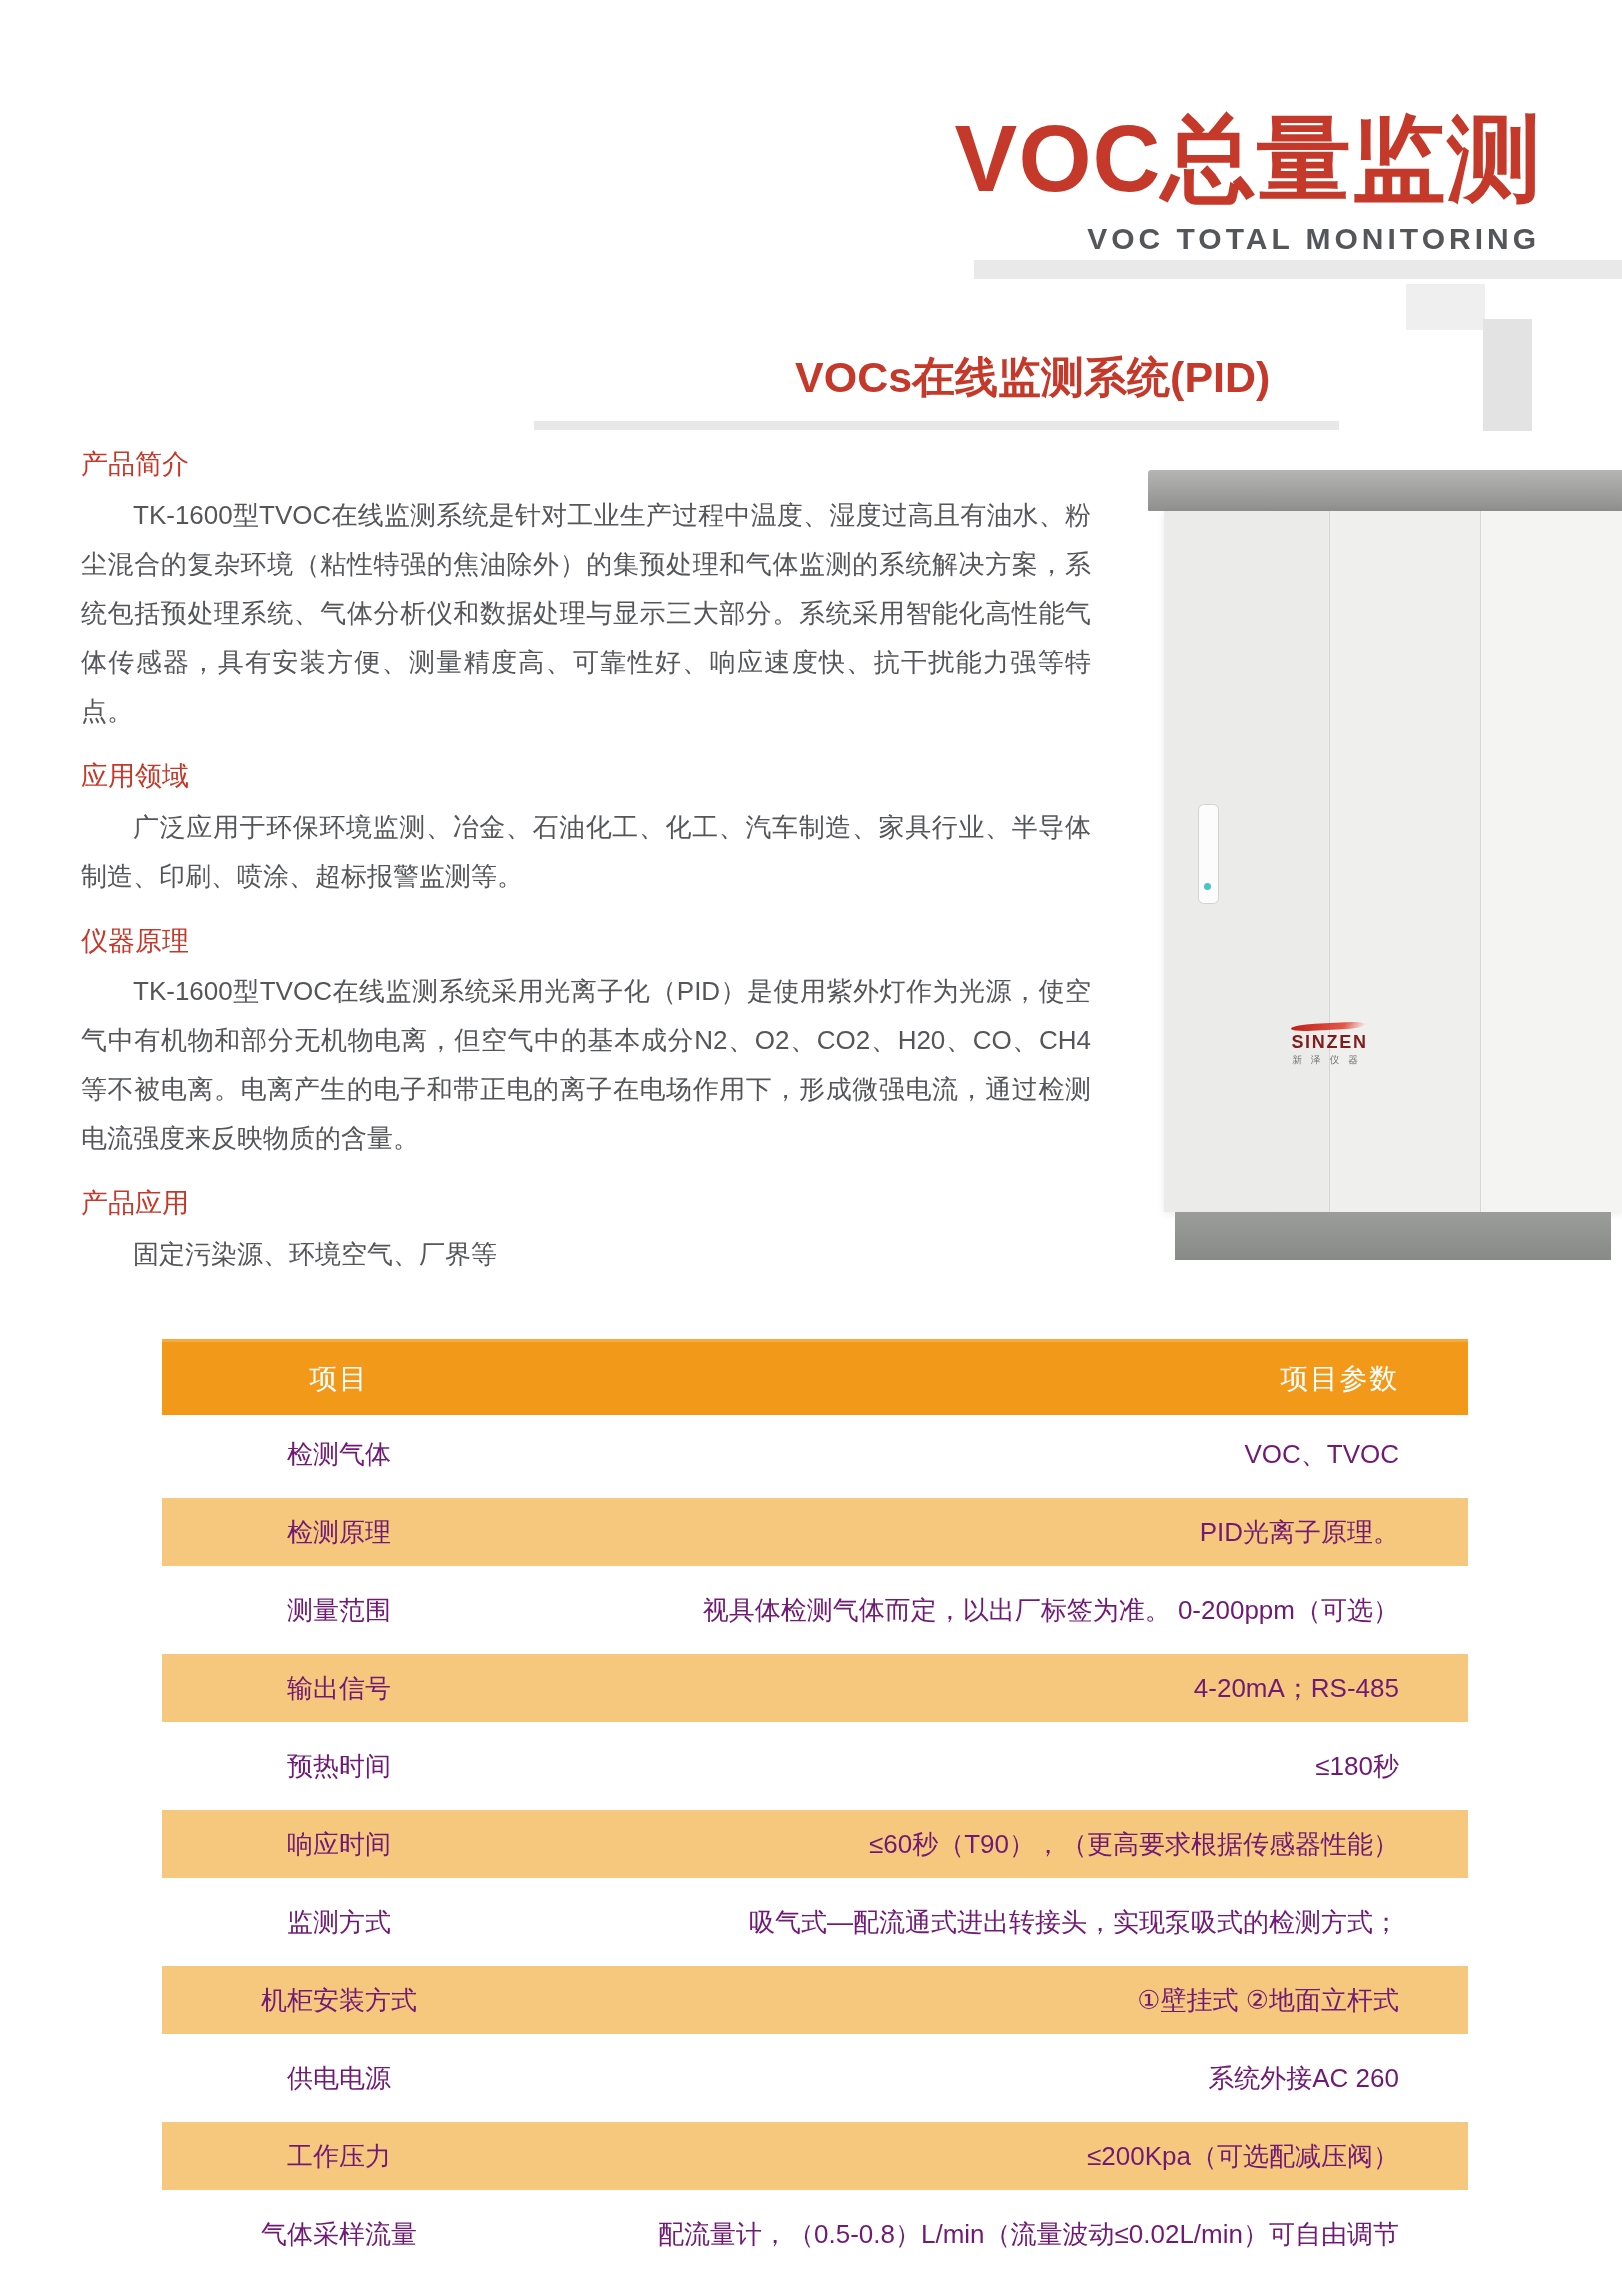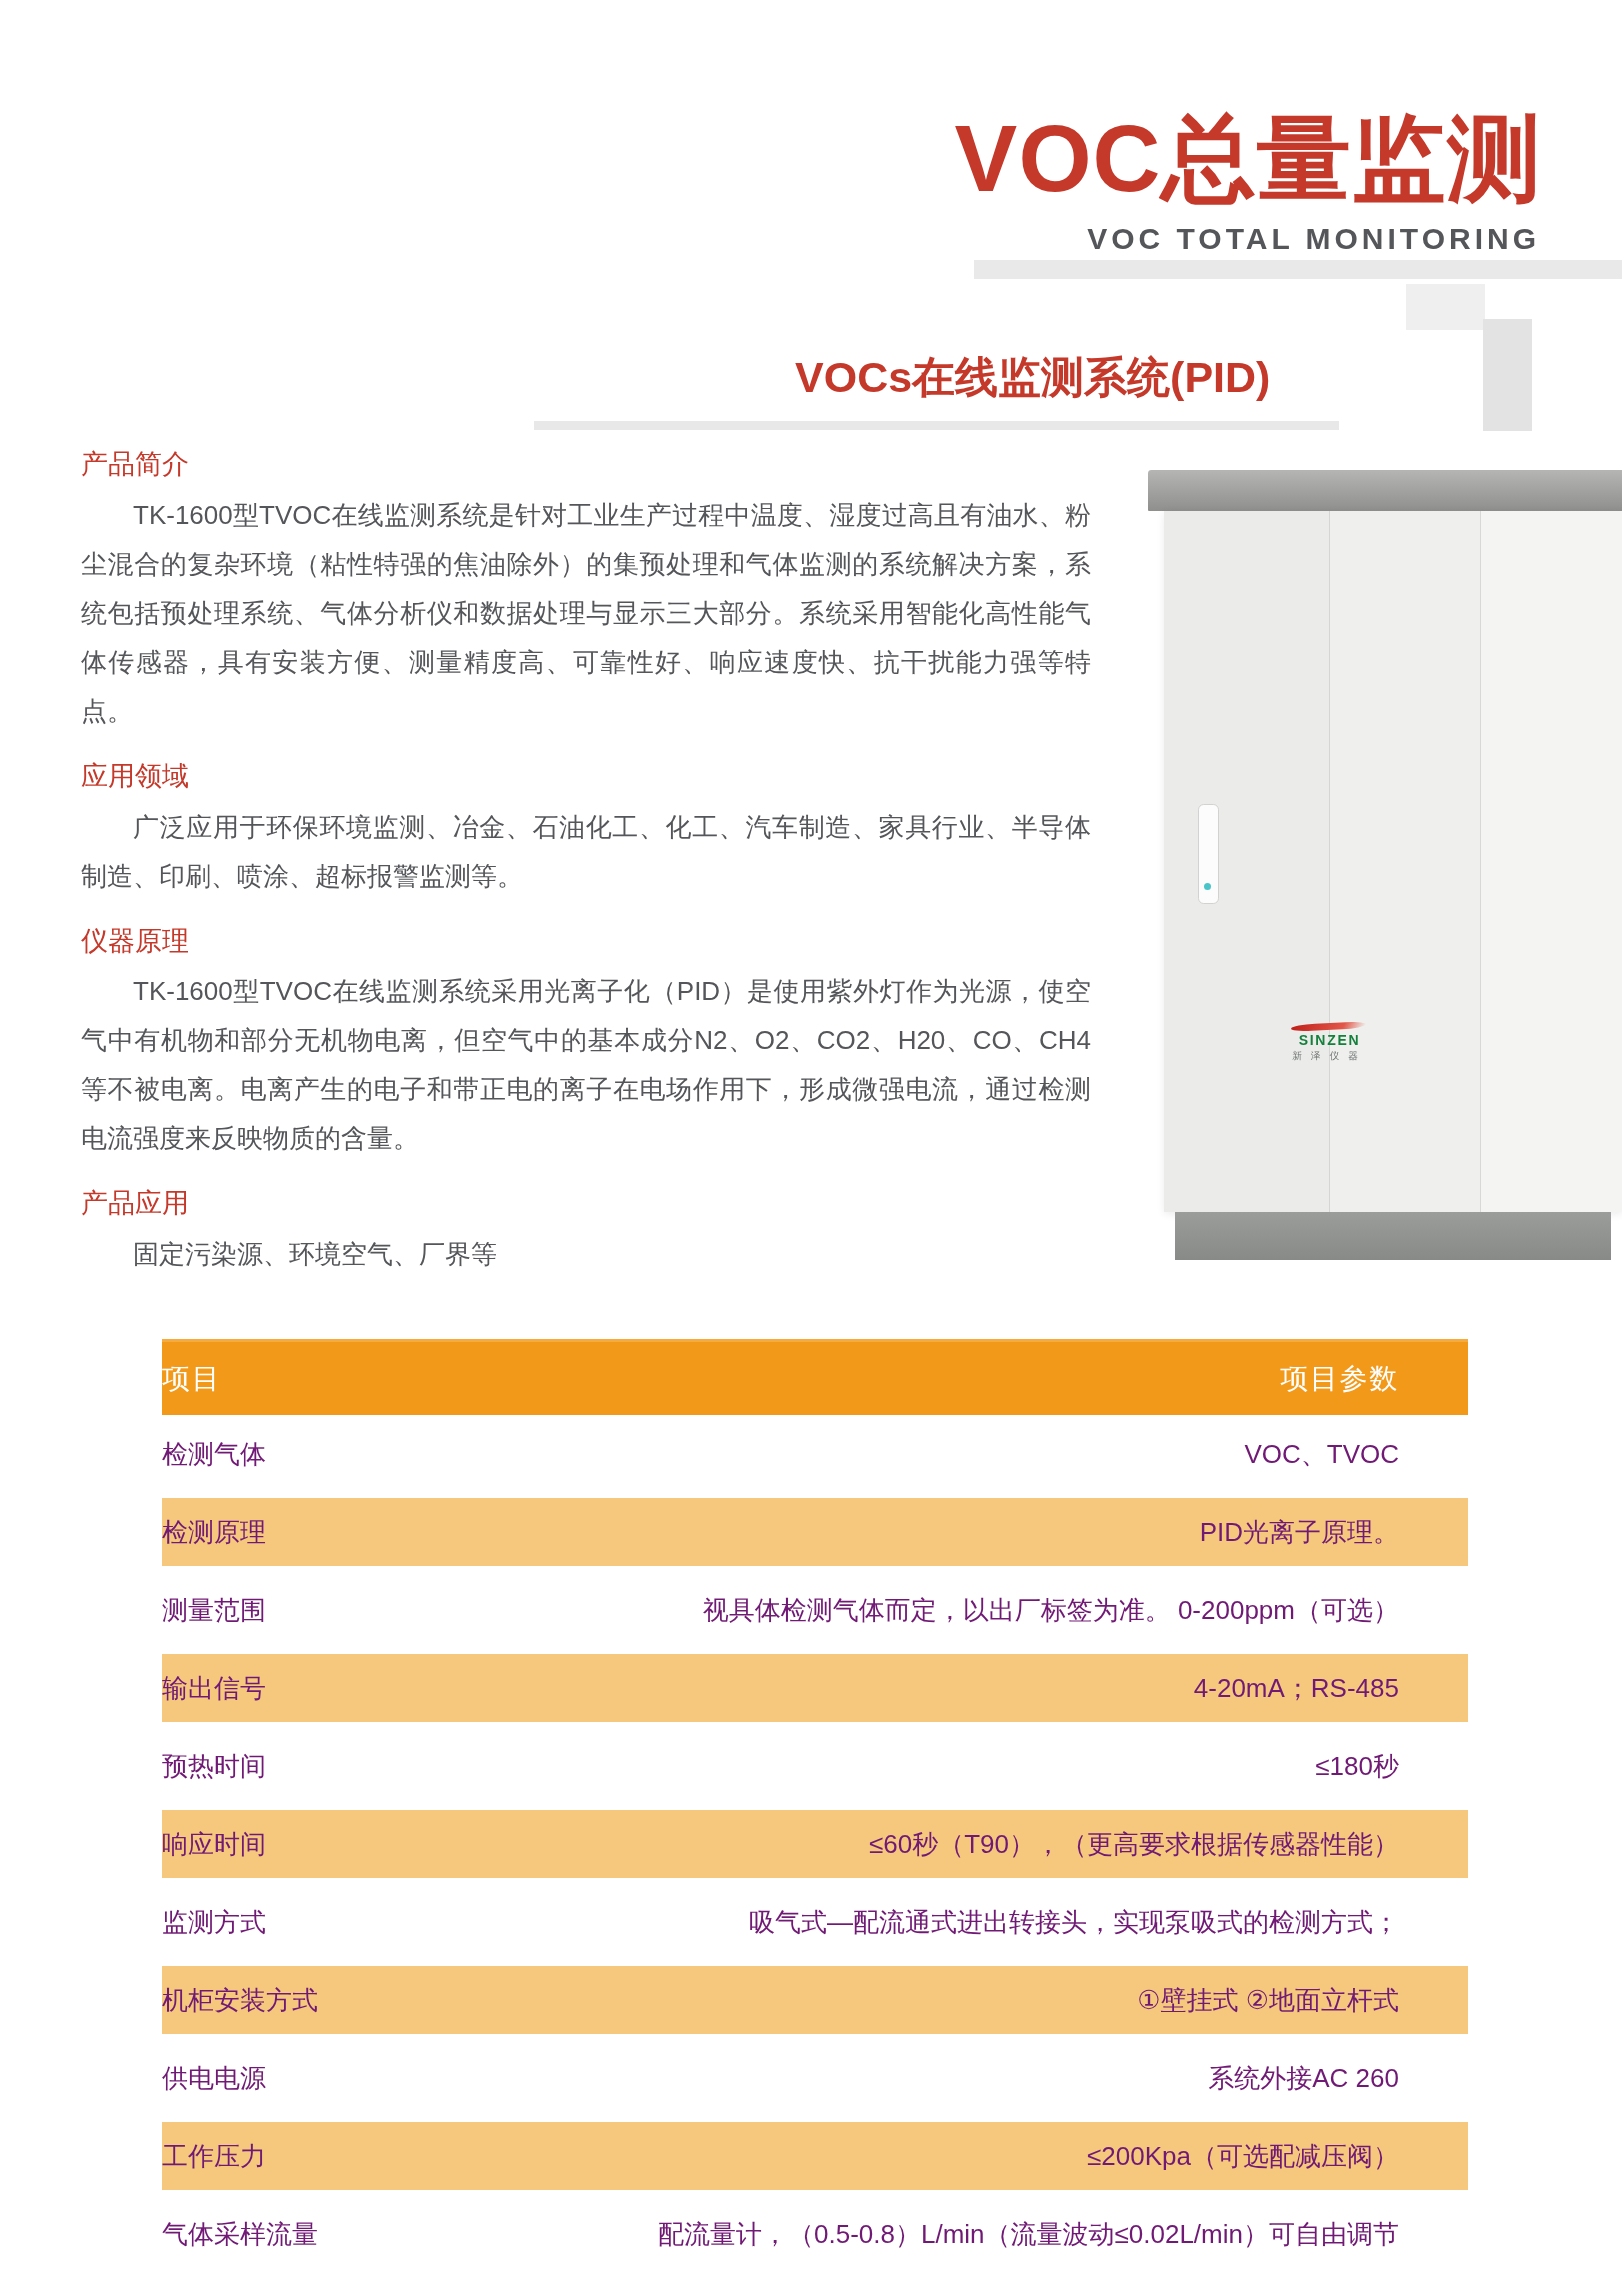--- a/index.html
+++ b/index.html
@@ -73,21 +73,21 @@
     position:absolute;left:5.1px;bottom:12.6px;width:7.4px;height:7.4px;
     border-radius:50%;background:#49c4c9;
   }
   .logo{position:absolute;top:553px;left:136px;width:91px;text-align:center;}
   .logo-swoosh{
     width:73px;height:7.4px;margin:0 0 2.3px 8px;
     background:linear-gradient(to right,#c02019,#e2574a 70%,rgba(226,87,74,0));
     border-radius:50%/80%;transform:skewX(-28deg) rotate(-3deg);
   }
   .logo-word{
-    font-size:14px;font-weight:700;color:#15803d;letter-spacing:1.7px;line-height:1;
+    font-size:18px;font-weight:700;color:#7f1d1d;letter-spacing:1.7px;line-height:1;
   }
   .logo-sub{
     margin-top:4.6px;font-size:9.7px;color:#6b706f;letter-spacing:9px;
     white-space:nowrap;line-height:1;
   }
   .cab-base{
     position:absolute;top:742px;left:27px;width:436px;height:48px;
     background:linear-gradient(#9a9d99,#878a86);
     clip-path:polygon(0 0,100% 0,103% 100%,-3% 100%);
   }
@@ -99,21 +99,21 @@
     background:#f2991a;border-top:3.4px solid #f6ab3f;
     color:#ffffff;font-size:28px;font-weight:500;letter-spacing:1.7px;
   }
   .trow{
     display:flex;align-items:center;height:78px;box-sizing:border-box;
     font-size:26px;color:#701a75;background:#ffffff;
   }
   .trow.band{
     background:#f6c87d;border-top:5.1px solid #ffffff;border-bottom:5.1px solid #ffffff;
   }
-  .c1{width:354px;flex:none;font-family:Liberation Mono, monospace;}
+  .c1{width:354px;text-align:center;flex:none;font-family:Liberation Mono, monospace;}
   .c2{flex:1;text-align:right;padding-right:69px;white-space:nowrap;overflow:visible;}
 </style>
 </head>
 <body>
 
 <div class="abs title-cn">VOC总量监测</div>
 <div class="abs title-en">VOC TOTAL MONITORING</div>
 <div class="abs title-bar"></div>
 <div class="abs deco-1"></div>
 <div class="abs deco-2"></div>

